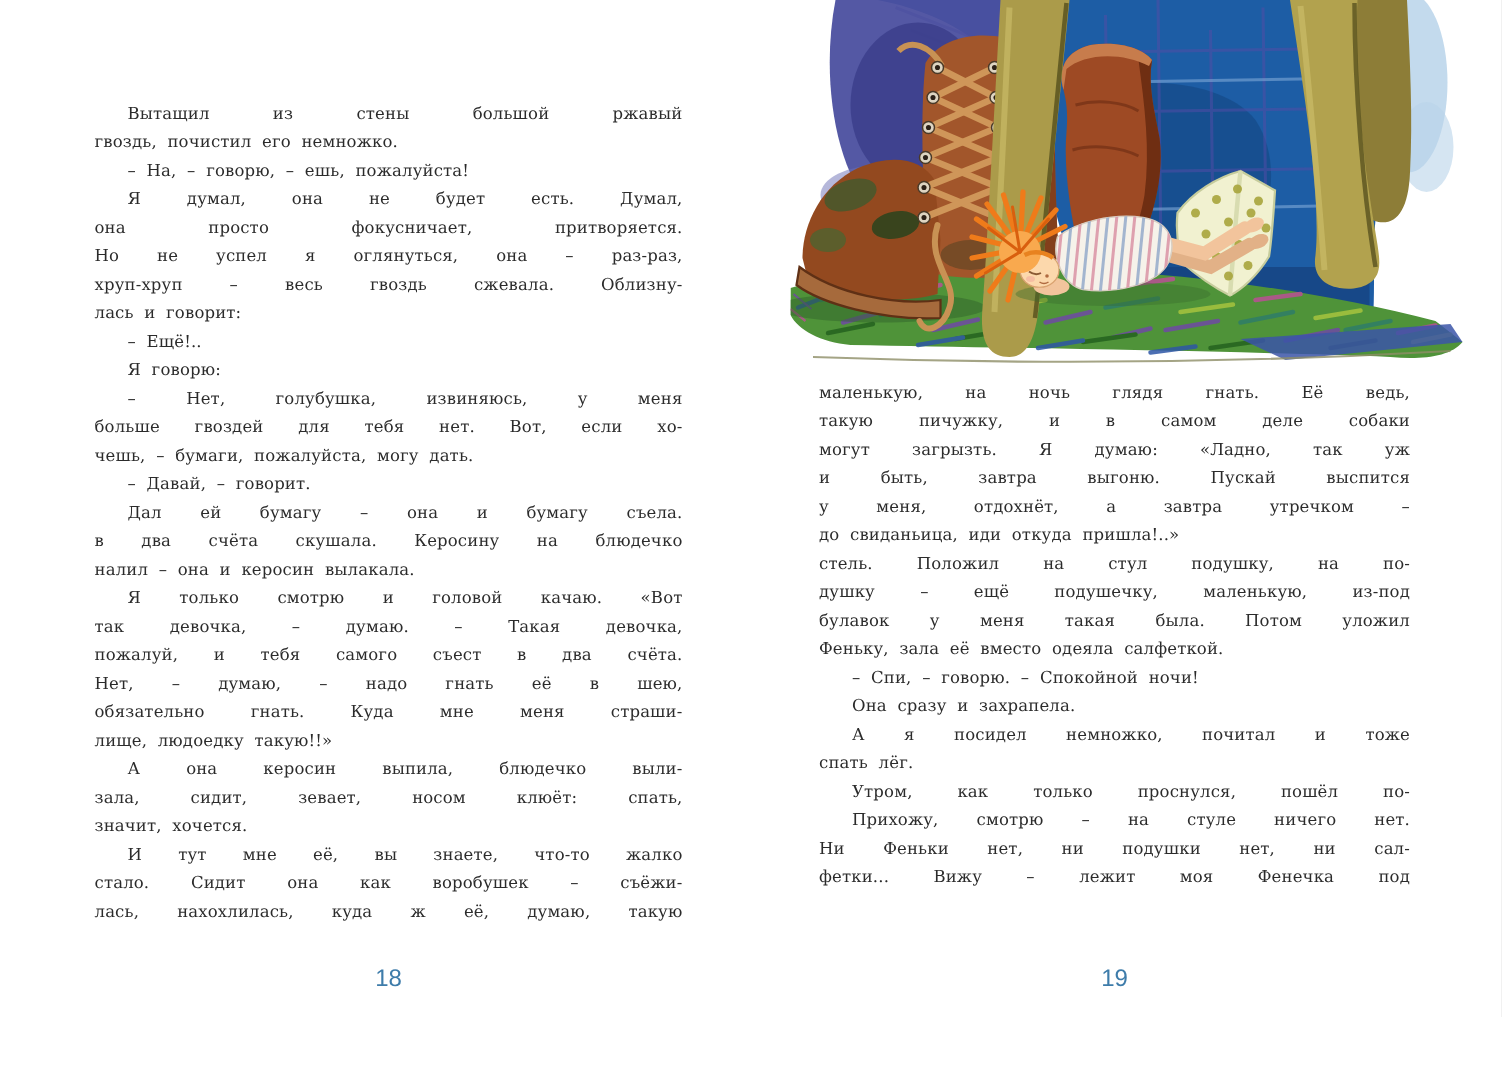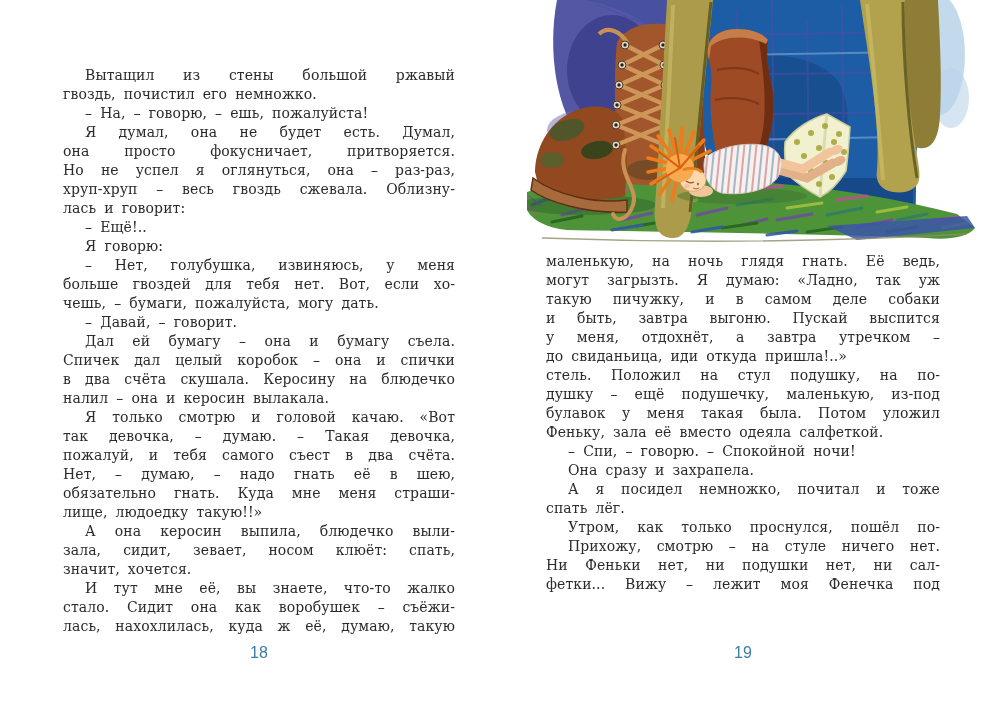--- a/index.html
+++ b/index.html
@@ -3,21 +3,21 @@
 <meta charset="utf-8">
 <style>
   html,body{margin:0;padding:0;background:#e8e8e8;}
   .spread{
     position:relative;width:1001px;height:713px;margin:0 auto;
     background:var(--paper,#ffffff);overflow:hidden;
     font-family:"DejaVu Serif", serif;
   }
   .textcol{
     position:absolute;width:392px;
-    font-size:14px;line-height:19px;color:var(--text,#2b2b2b);
+    font-size:11px;line-height:19px;color:var(--text,#2b2b2b);
     letter-spacing:.1px;
   }
   #left-text{left:63px;top:66px;}
   #right-text{left:546px;top:252px;width:394px;}
   .line{
     text-align:justify;text-align-last:justify;
     word-spacing:3.5px;height:19px;white-space:nowrap;
   }
   .line.end{text-align-last:left;white-space:normal;}
   .line.indent{text-indent:22px;}
@@ -314,41 +314,40 @@
       <div class="line">Но не успел я оглянуться, она – раз-раз,</div>
       <div class="line">хруп-хруп – весь гвоздь сжевала. Облизну-</div>
       <div class="line end">лась и говорит:</div>
       <div class="line indent end">– Ещё!..</div>
       <div class="line indent end">Я говорю:</div>
       <div class="line indent">– Нет, голубушка, извиняюсь, у меня</div>
       <div class="line">больше гвоздей для тебя нет. Вот, если хо-</div>
       <div class="line end">чешь, – бумаги, пожалуйста, могу дать.</div>
       <div class="line indent end">– Давай, – говорит.</div>
       <div class="line indent">Дал ей бумагу – она и бумагу съела.</div>
-      <div class="line">Спичек дал целый коробок – она и спички</div>
       <div class="line">в два счёта скушала. Керосину на блюдечко</div>
       <div class="line end">налил – она и керосин вылакала.</div>
       <div class="line indent">Я только смотрю и головой качаю. «Вот</div>
       <div class="line">так девочка, – думаю. – Такая девочка,</div>
       <div class="line">пожалуй, и тебя самого съест в два счёта.</div>
       <div class="line">Нет, – думаю, – надо гнать её в шею,</div>
       <div class="line">обязательно гнать. Куда мне меня страши-</div>
       <div class="line end">лище, людоедку такую!!»</div>
       <div class="line indent">А она керосин выпила, блюдечко выли-</div>
       <div class="line">зала, сидит, зевает, носом клюёт: спать,</div>
       <div class="line end">значит, хочется.</div>
       <div class="line indent">И тут мне её, вы знаете, что-то жалко</div>
       <div class="line">стало. Сидит она как воробушек – съёжи-</div>
       <div class="line">лась, нахохлилась, куда ж её, думаю, такую</div>
     </div>
 
   <div class="textcol" id="right-text">
       <div class="line">маленькую, на ночь глядя гнать. Её ведь,</div>
+      <div class="line">такую пичужку, и в самом деле собаки</div>
       <div class="line">могут загрызть. Я думаю: «Ладно, так уж</div>
-      <div class="line">такую пичужку, и в самом деле собаки</div>
       <div class="line">и быть, завтра выгоню. Пускай выспится</div>
       <div class="line">у меня, отдохнёт, а завтра утречком –</div>
       <div class="line end">до свиданьица, иди откуда пришла!..»</div>
       <div class="line">стель. Положил на стул подушку, на по-</div>
       <div class="line">душку – ещё подушечку, маленькую, из-под</div>
       <div class="line">булавок у меня такая была. Потом уложил</div>
       <div class="line end">Феньку, зала её вместо одеяла салфеткой.</div>
       <div class="line indent end">– Спи, – говорю. – Спокойной ночи!</div>
       <div class="line indent end">Она сразу и захрапела.</div>
       <div class="line indent">А я посидел немножко, почитал и тоже</div>

